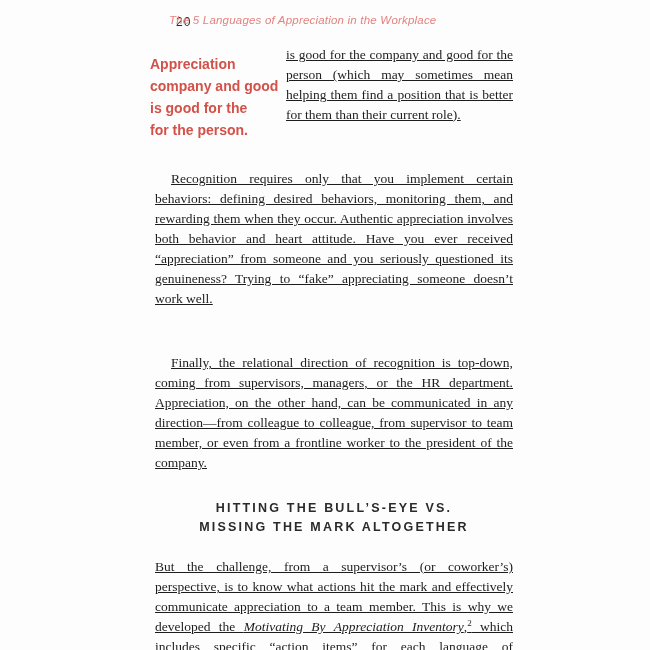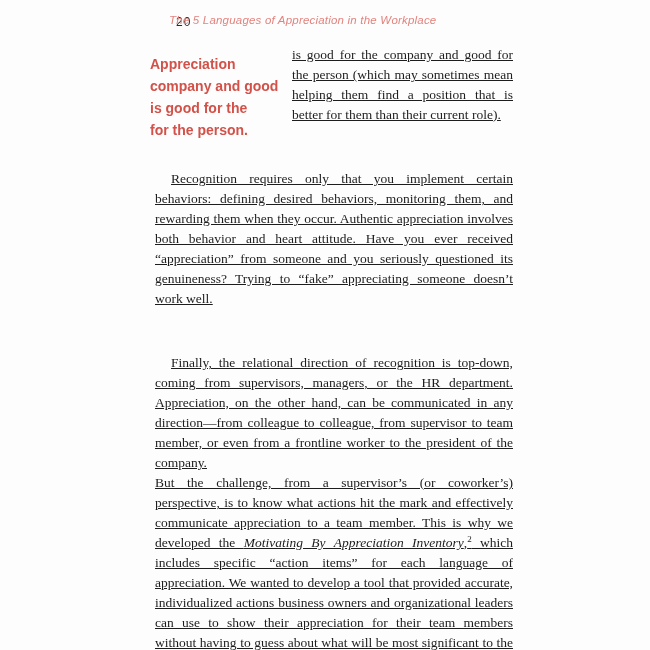--- a/index.html
+++ b/index.html
@@ -47,21 +47,21 @@
   }
   .body-text{
     font-size:13.5px;
     line-height:20px;
     text-align:justify;
     color:var(--body-text);
   }
   .pull-quote{
     float:left;
     width:134px;
-    margin:8px 8px 26px -5px;
+    margin:8px 2px 26px -5px;
     padding-right:8px;
     font-family:"Liberation Sans",sans-serif;
     font-weight:bold;
     font-size:14px;
     line-height:22px;
     text-align:left;
     color:var(--accent-red);
   }
   .pull-quote .pq-line{white-space:nowrap;}
   p{margin:0;text-decoration:underline;}
@@ -99,18 +99,22 @@
         <div class="pq-line">Appreciation</div>
         <div class="pq-line">company and good</div>
         <div class="pq-line">is good for the</div>
         <div class="pq-line">for the person.</div>
       </aside>
 
       <p>is good for the company and good for the person (which may sometimes mean helping them find a position that is better for them than their current role).</p>
       <p class="indent">Recognition requires only that you implement certain behaviors: defining desired behaviors, monitoring them, and rewarding them when they occur. Authentic appreciation involves both behavior and heart attitude. Have you ever received “appreciation” from someone and you seriously questioned its genuineness? Trying to “fake” appreciating someone doesn’t work well.</p>
       <p class="indent">Finally, the relational direction of recognition is top-down, coming from supervisors, managers, or the HR department. Appreciation, on the other hand, can be communicated in any direction—from colleague to colleague, from supervisor to team member, or even from a frontline worker to the president of the company.</p>
 
+      <h2 class="section-heading">
+        <span>HITTING THE BULL’S-EYE VS.</span><br>
+        <span>MISSING THE MARK ALTOGETHER</span>
+      </h2>
 
       <p><span>But the challenge, from a supervisor’s (or coworker’s) perspective, is to know what actions hit the mark and effectively communicate appreciation to a team member. This is why we developed the </span><i>Motivating By Appreciation Inventory</i><span>,</span><sup class="footnote">2</sup><span> which includes specific “action items” for each language of appreciation. We wanted to develop a tool that provided accurate, individualized actions business owners and organizational leaders can use to show their appreciation for their team members without having to guess about what will be most significant to the employee. We agree with Buckingham and Clifton who state in their bestselling book, </span></p>
 
     </div>
   </div>
 </div>
 
 </body></html>

